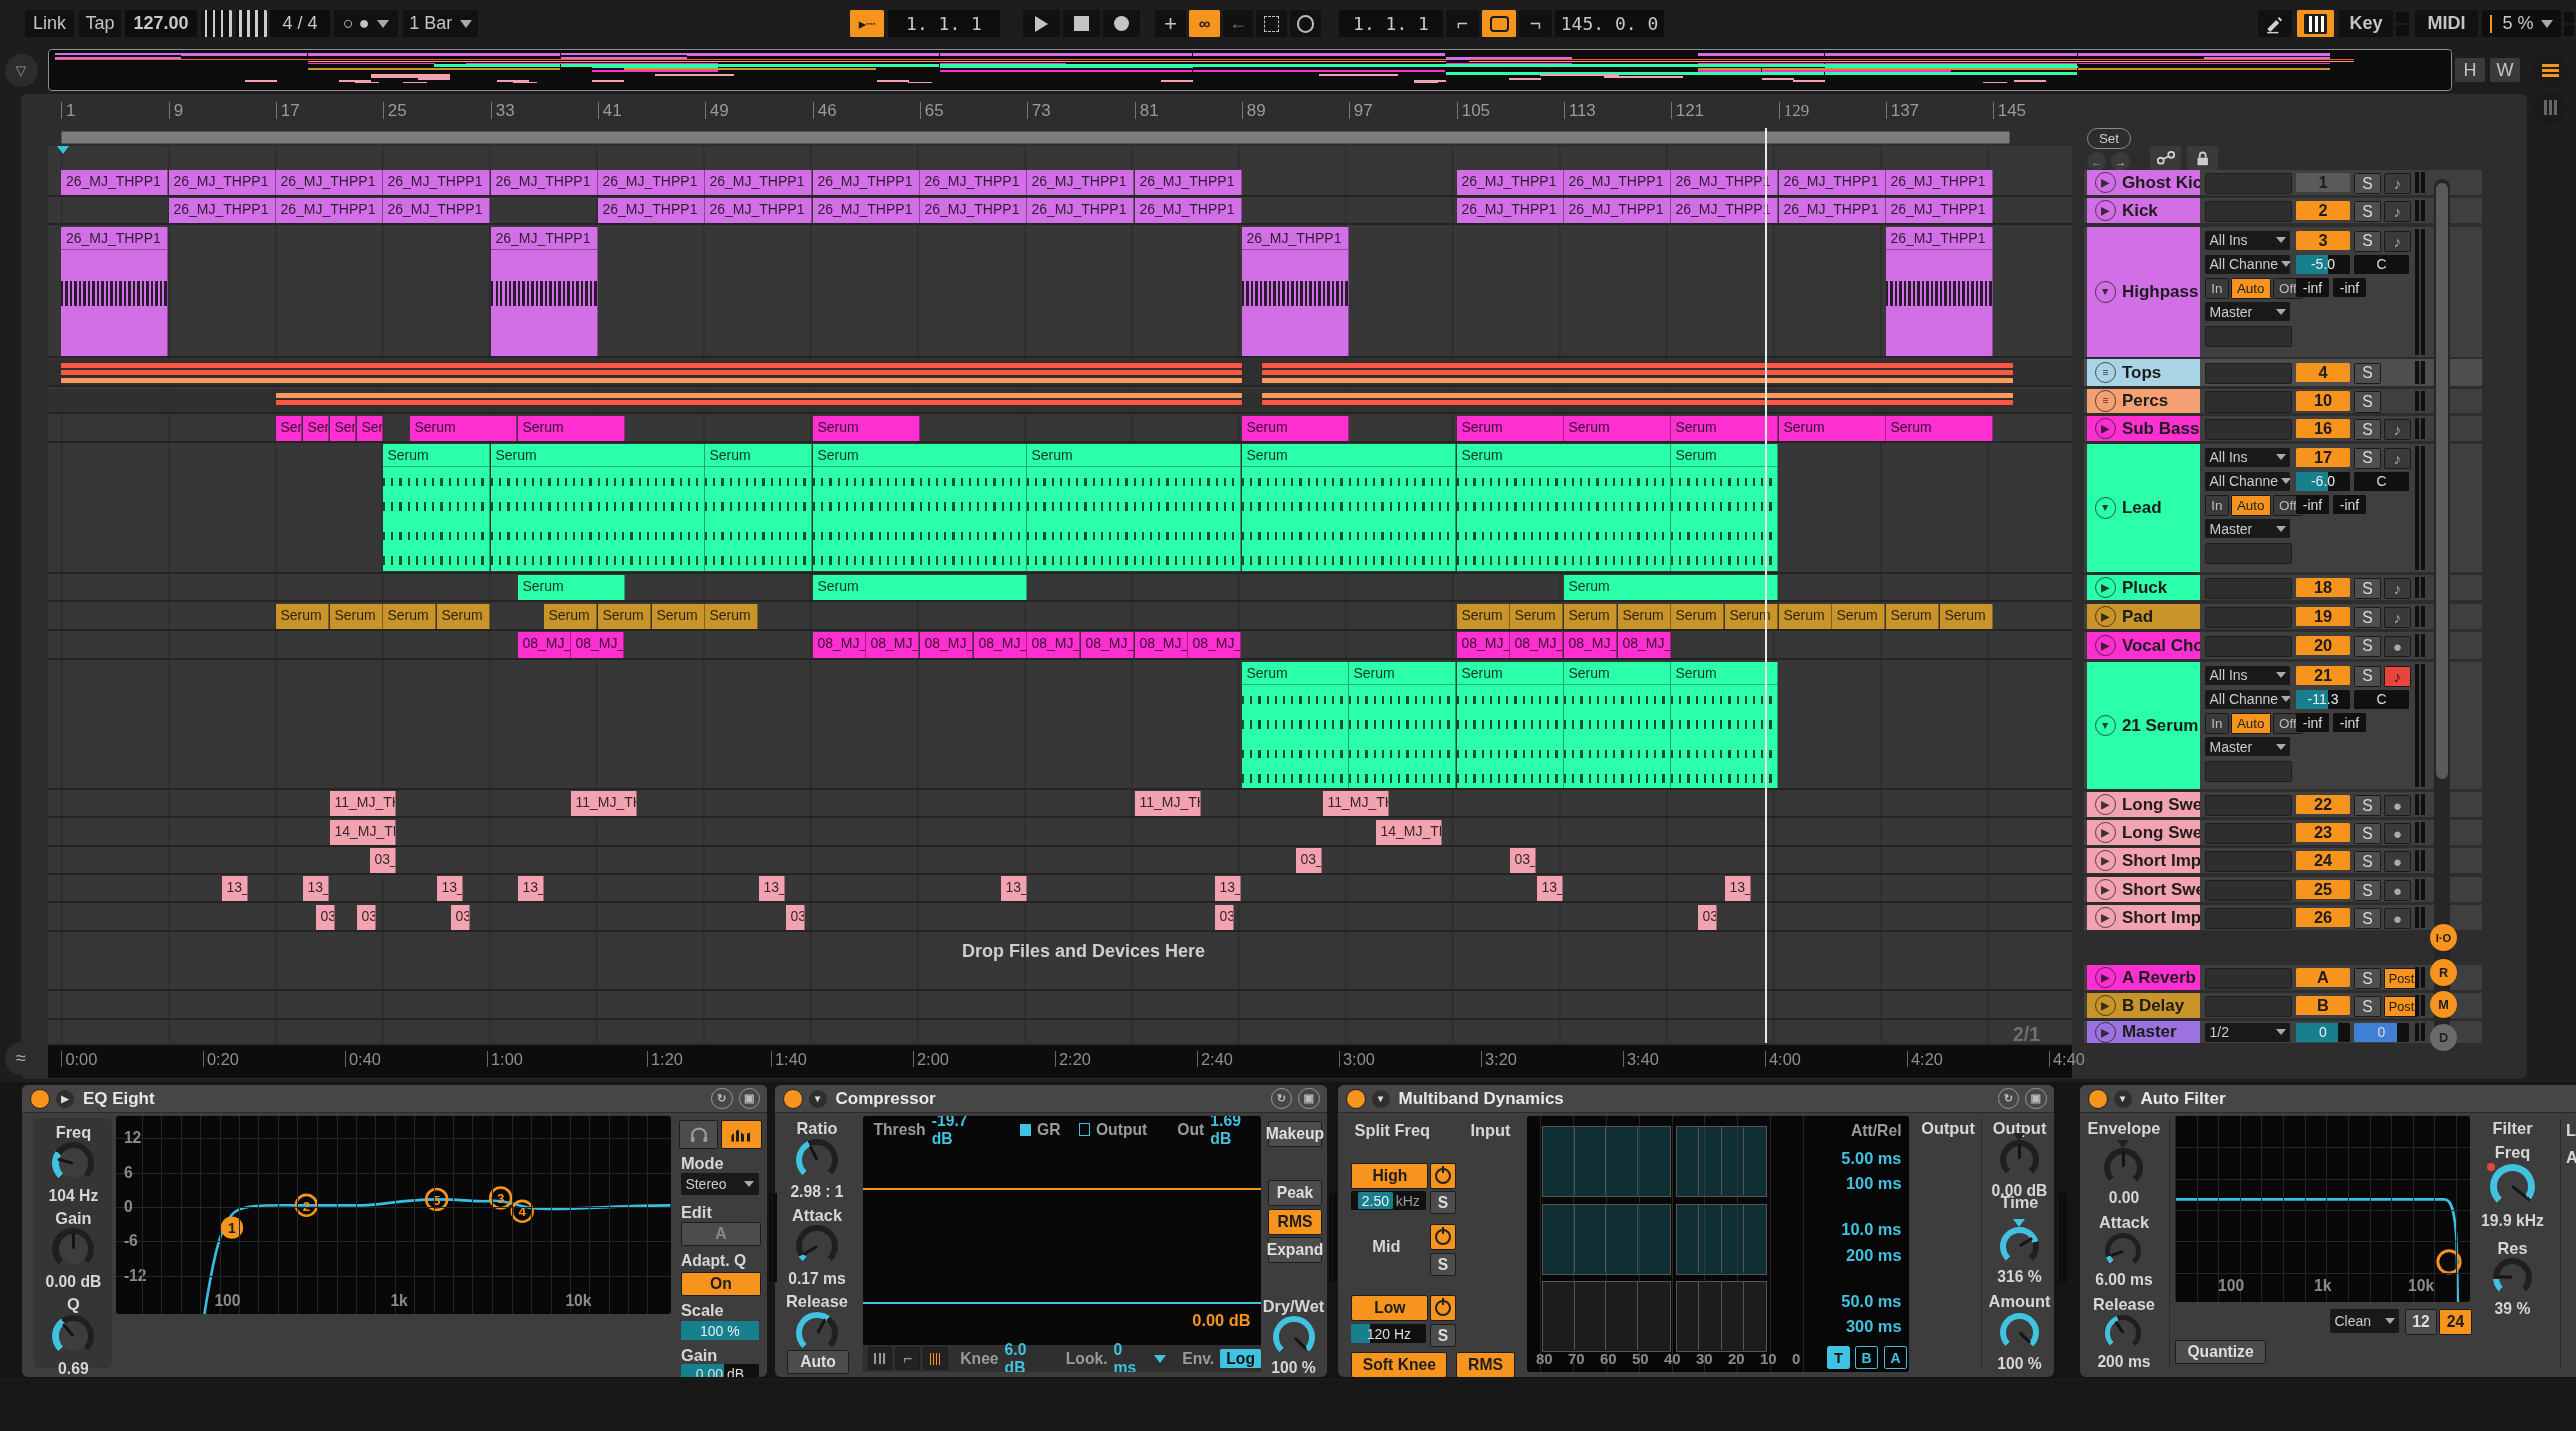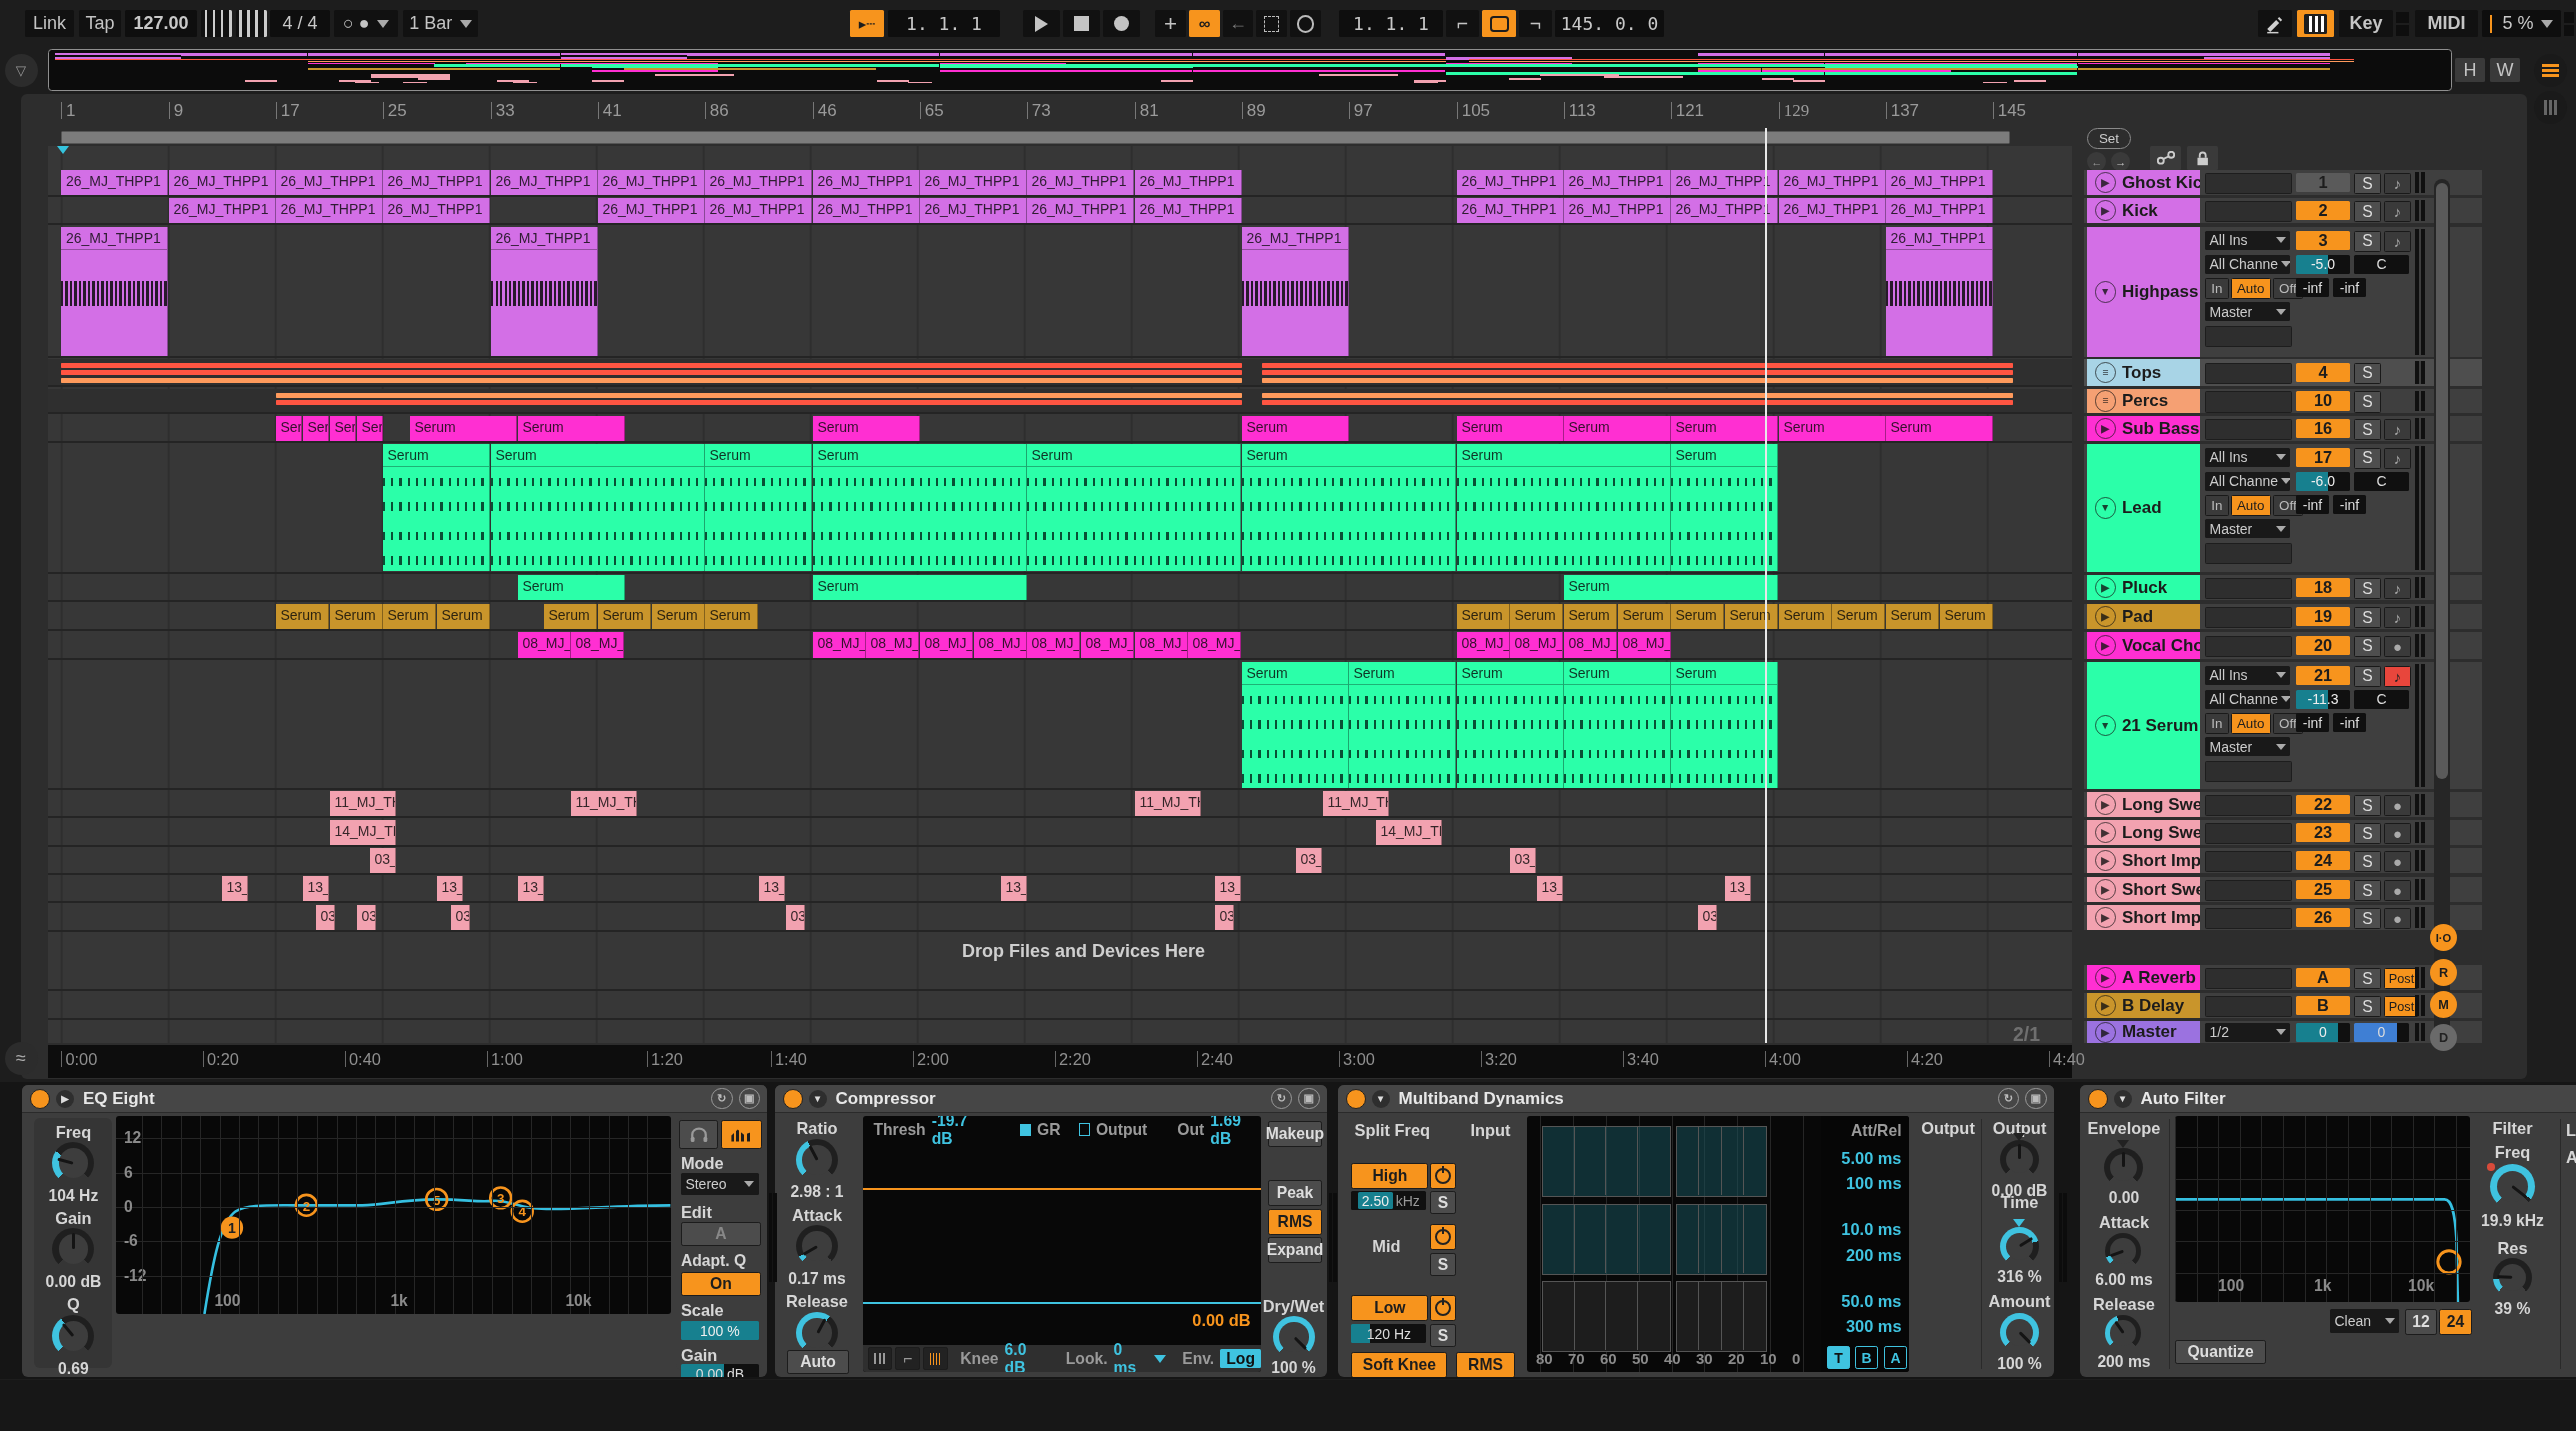--- a/index.html
+++ b/index.html
@@ -311,21 +311,21 @@
   <div class="circ abs" style="left:4.5px;top:54px;width:33px;height:33px;background:#2c2c2c;color:#999;font-size:13.4px">▽</div>
 
   <div id="arr-bg" class="abs"></div>
   <div id="barruler" class="abs">
       <div class="barnum" style="left: 13.4px;">1</div>
       <div class="barnum" style="left: 121px;">9</div>
       <div class="barnum" style="left: 228px;">17</div>
       <div class="barnum" style="left: 335px;">25</div>
       <div class="barnum" style="left: 443px;">33</div>
       <div class="barnum" style="left: 550px;">41</div>
-      <div class="barnum" style="left: 657px;">86</div>
+      <div class="barnum" style="left: 657px;">49</div>
       <div class="barnum" style="left: 765px;">46</div>
       <div class="barnum" style="left: 872px;">65</div>
       <div class="barnum" style="left: 979px;">73</div>
       <div class="barnum" style="left: 1087px;">81</div>
       <div class="barnum" style="left: 1194px;">89</div>
       <div class="barnum" style="left: 1301px;">97</div>
       <div class="barnum" style="left: 1409px;">105</div>
       <div class="barnum" style="left: 1516px;">113</div>
       <div class="barnum" style="left: 1623px;">121</div>
       <div class="barnum" style="left: 1731px; font-family: Liberation Serif, serif;">129</div>

